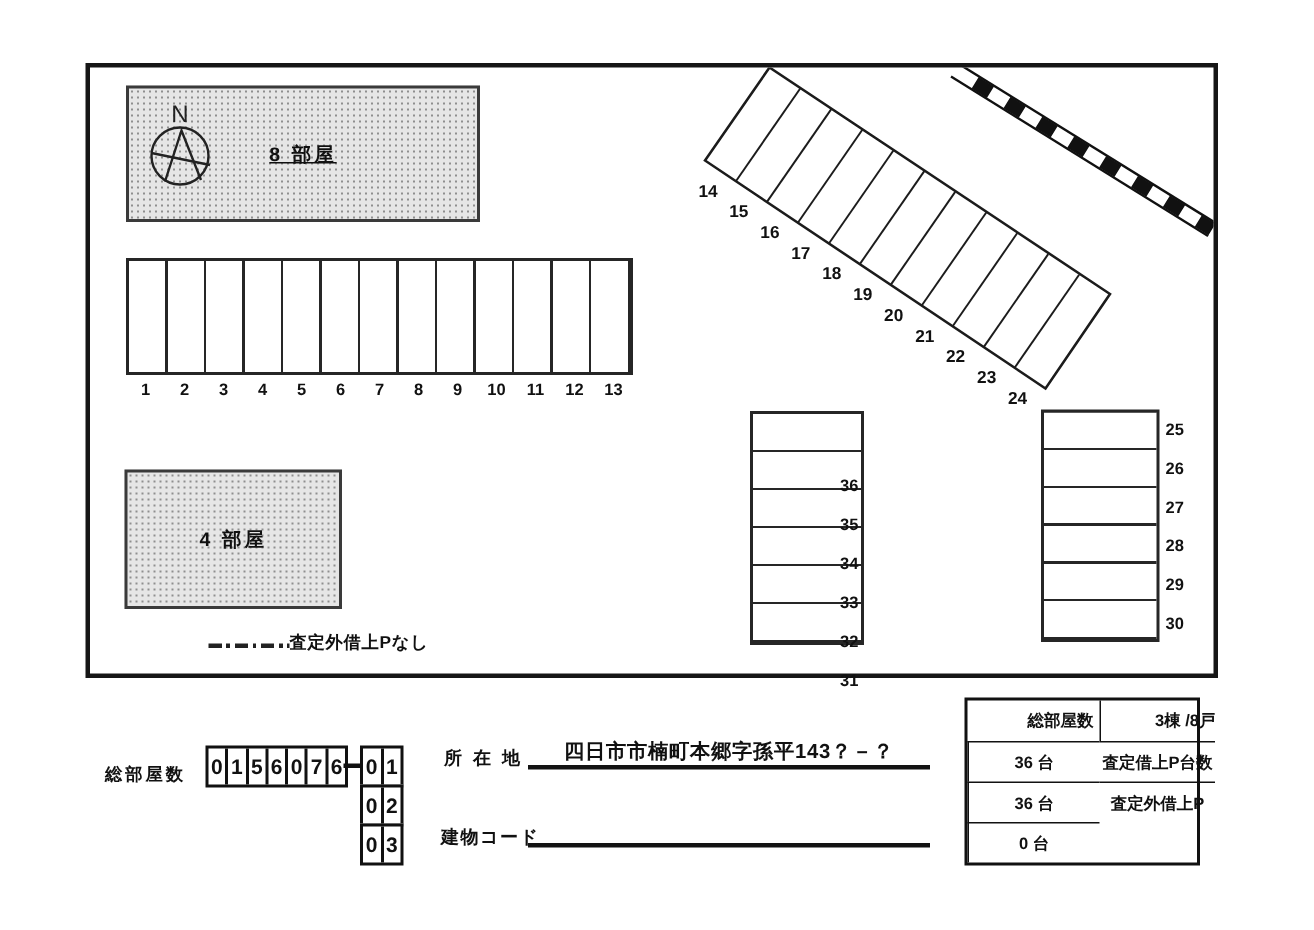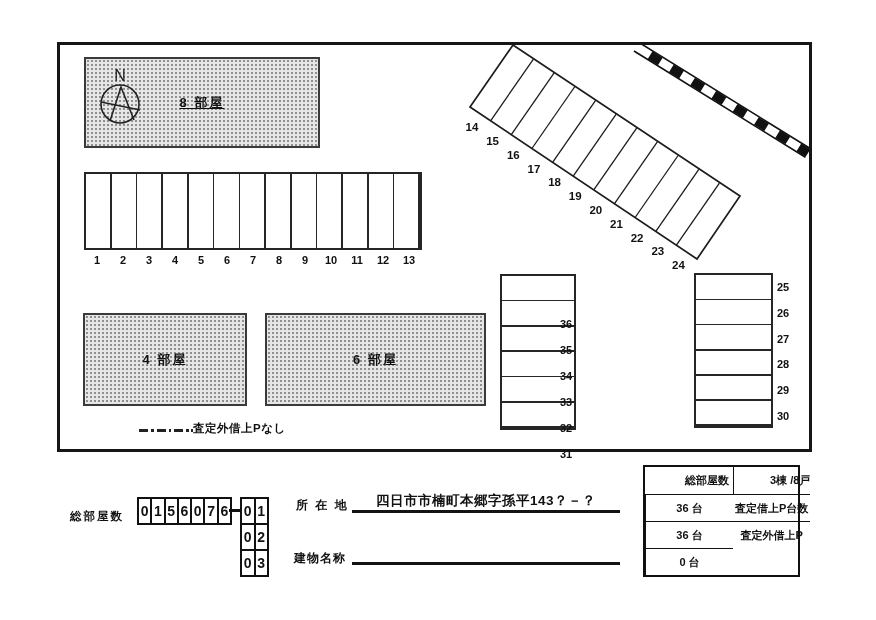--- a/index.html
+++ b/index.html
@@ -72,25 +72,22 @@
       <span>6</span>
       <span>7</span>
       <span>8</span>
       <span>9</span>
       <span>10</span>
       <span>11</span>
       <span>12</span>
       <span>13</span>
     </div>
 
-    <div class="bldg" style="left:23px;top:268px;width:164px;height:93px;">
+    <div class="bldg" style="left:23px;top:268px;width:145px;height:93px;">
       <span>4 部屋</span>
-    </div>
-    <div class="bldg" style="left:205px;top:268px;width:221px;height:93px;">
-      <span>6 部屋</span>
     </div>
 
     <div class="stall-row col-a" style="left:440px;top:229px;width:76px;height:156px;"></div>
     <div class="num-strip vert" style="left:500px;top:230px;width:22px;height:156px;margin-top:36px;">
       <span>36</span>
       <span>35</span>
       <span>34</span>
       <span>33</span>
       <span>32</span>
       <span>31</span>
@@ -180,21 +177,21 @@
     <div class="unit-row">
       <span>0</span>
       <span>3</span>
     </div>
   </div>
 
   <div class="fld-label" style="left:296px;top:497px;">所 在 地</div>
   <div class="addr-value">四日市市楠町本郷字孫平143？－？</div>
   <div class="write-line" style="left:352px;top:510px;width:268px;"></div>
 
-  <div class="fld-label" style="left:294px;top:550px;letter-spacing:1px;">建物名称</div>
+  <div class="fld-label" style="left:294px;top:550px;letter-spacing:1px;">建物コード</div>
   <div class="addr-value" style="top:544px;"></div>
   <div class="write-line" style="left:352px;top:562px;width:268px;"></div>
 
   <div class="sum-table">
     <div>総部屋数</div>
     <div class="val">3棟 /8戸</div>
     <div class="val">36 台</div>
     <div>査定借上P台数</div>
     <div class="val">36 台</div>
     <div>査定外借上P</div>

